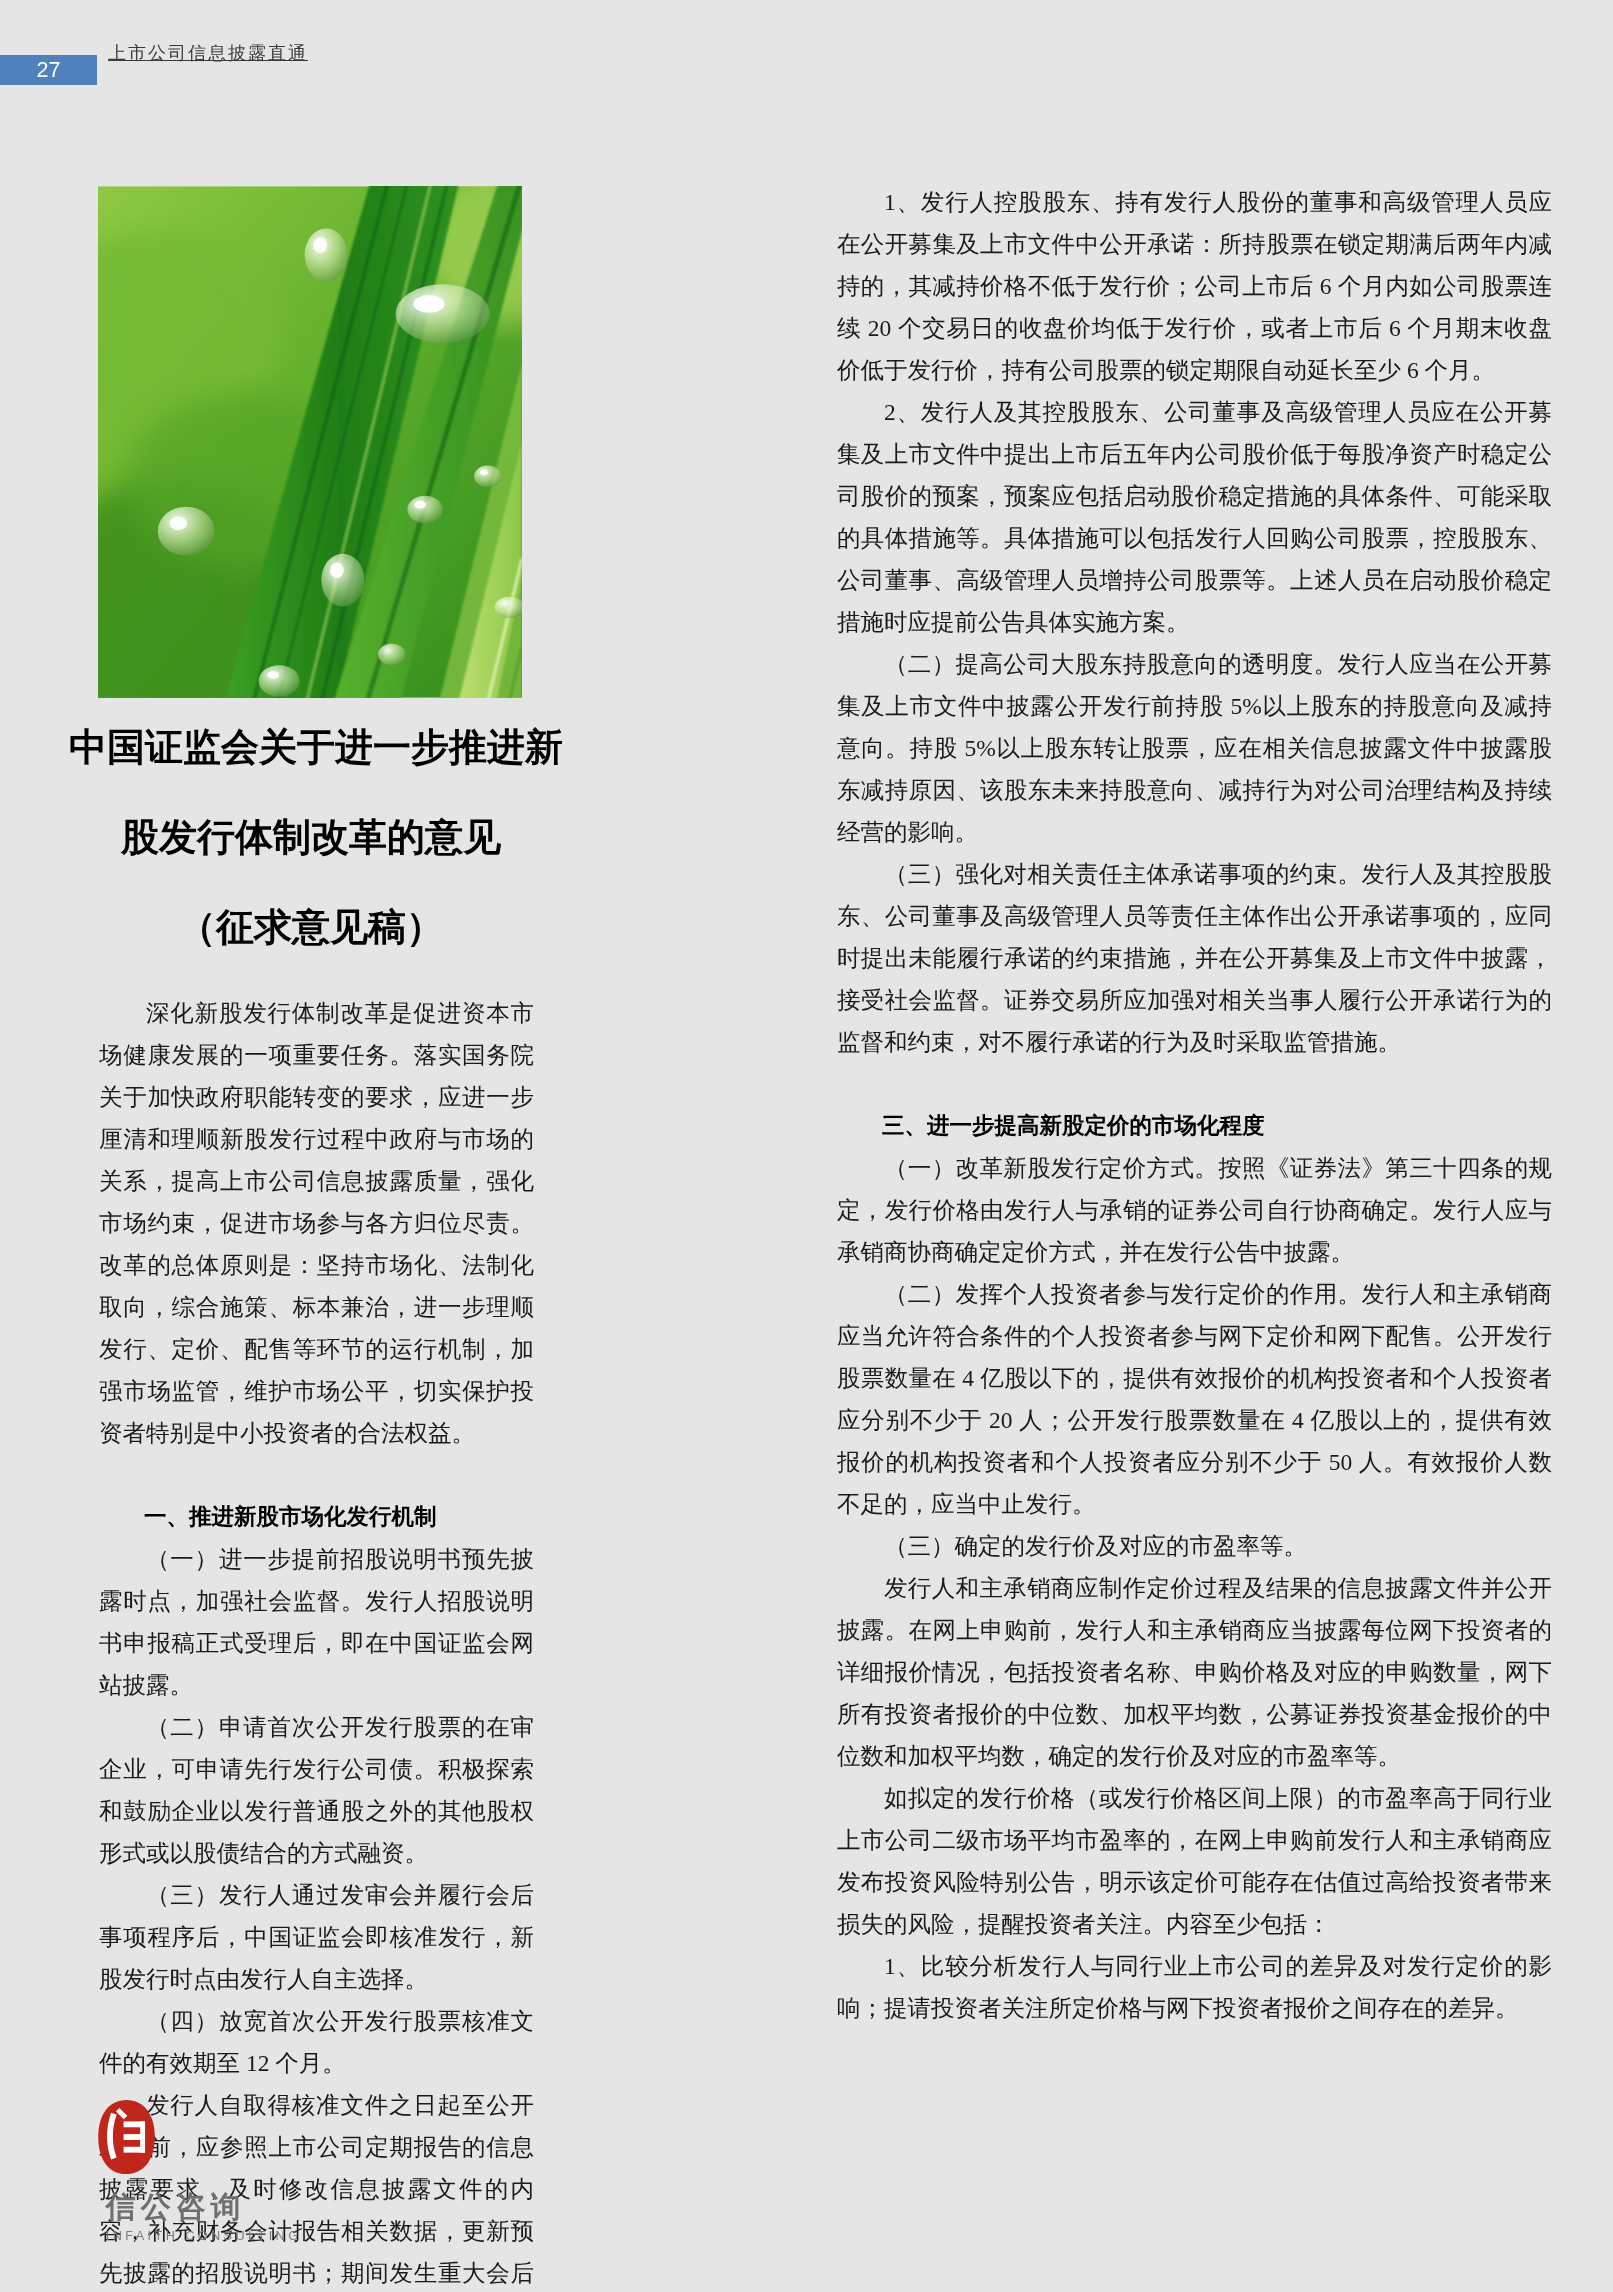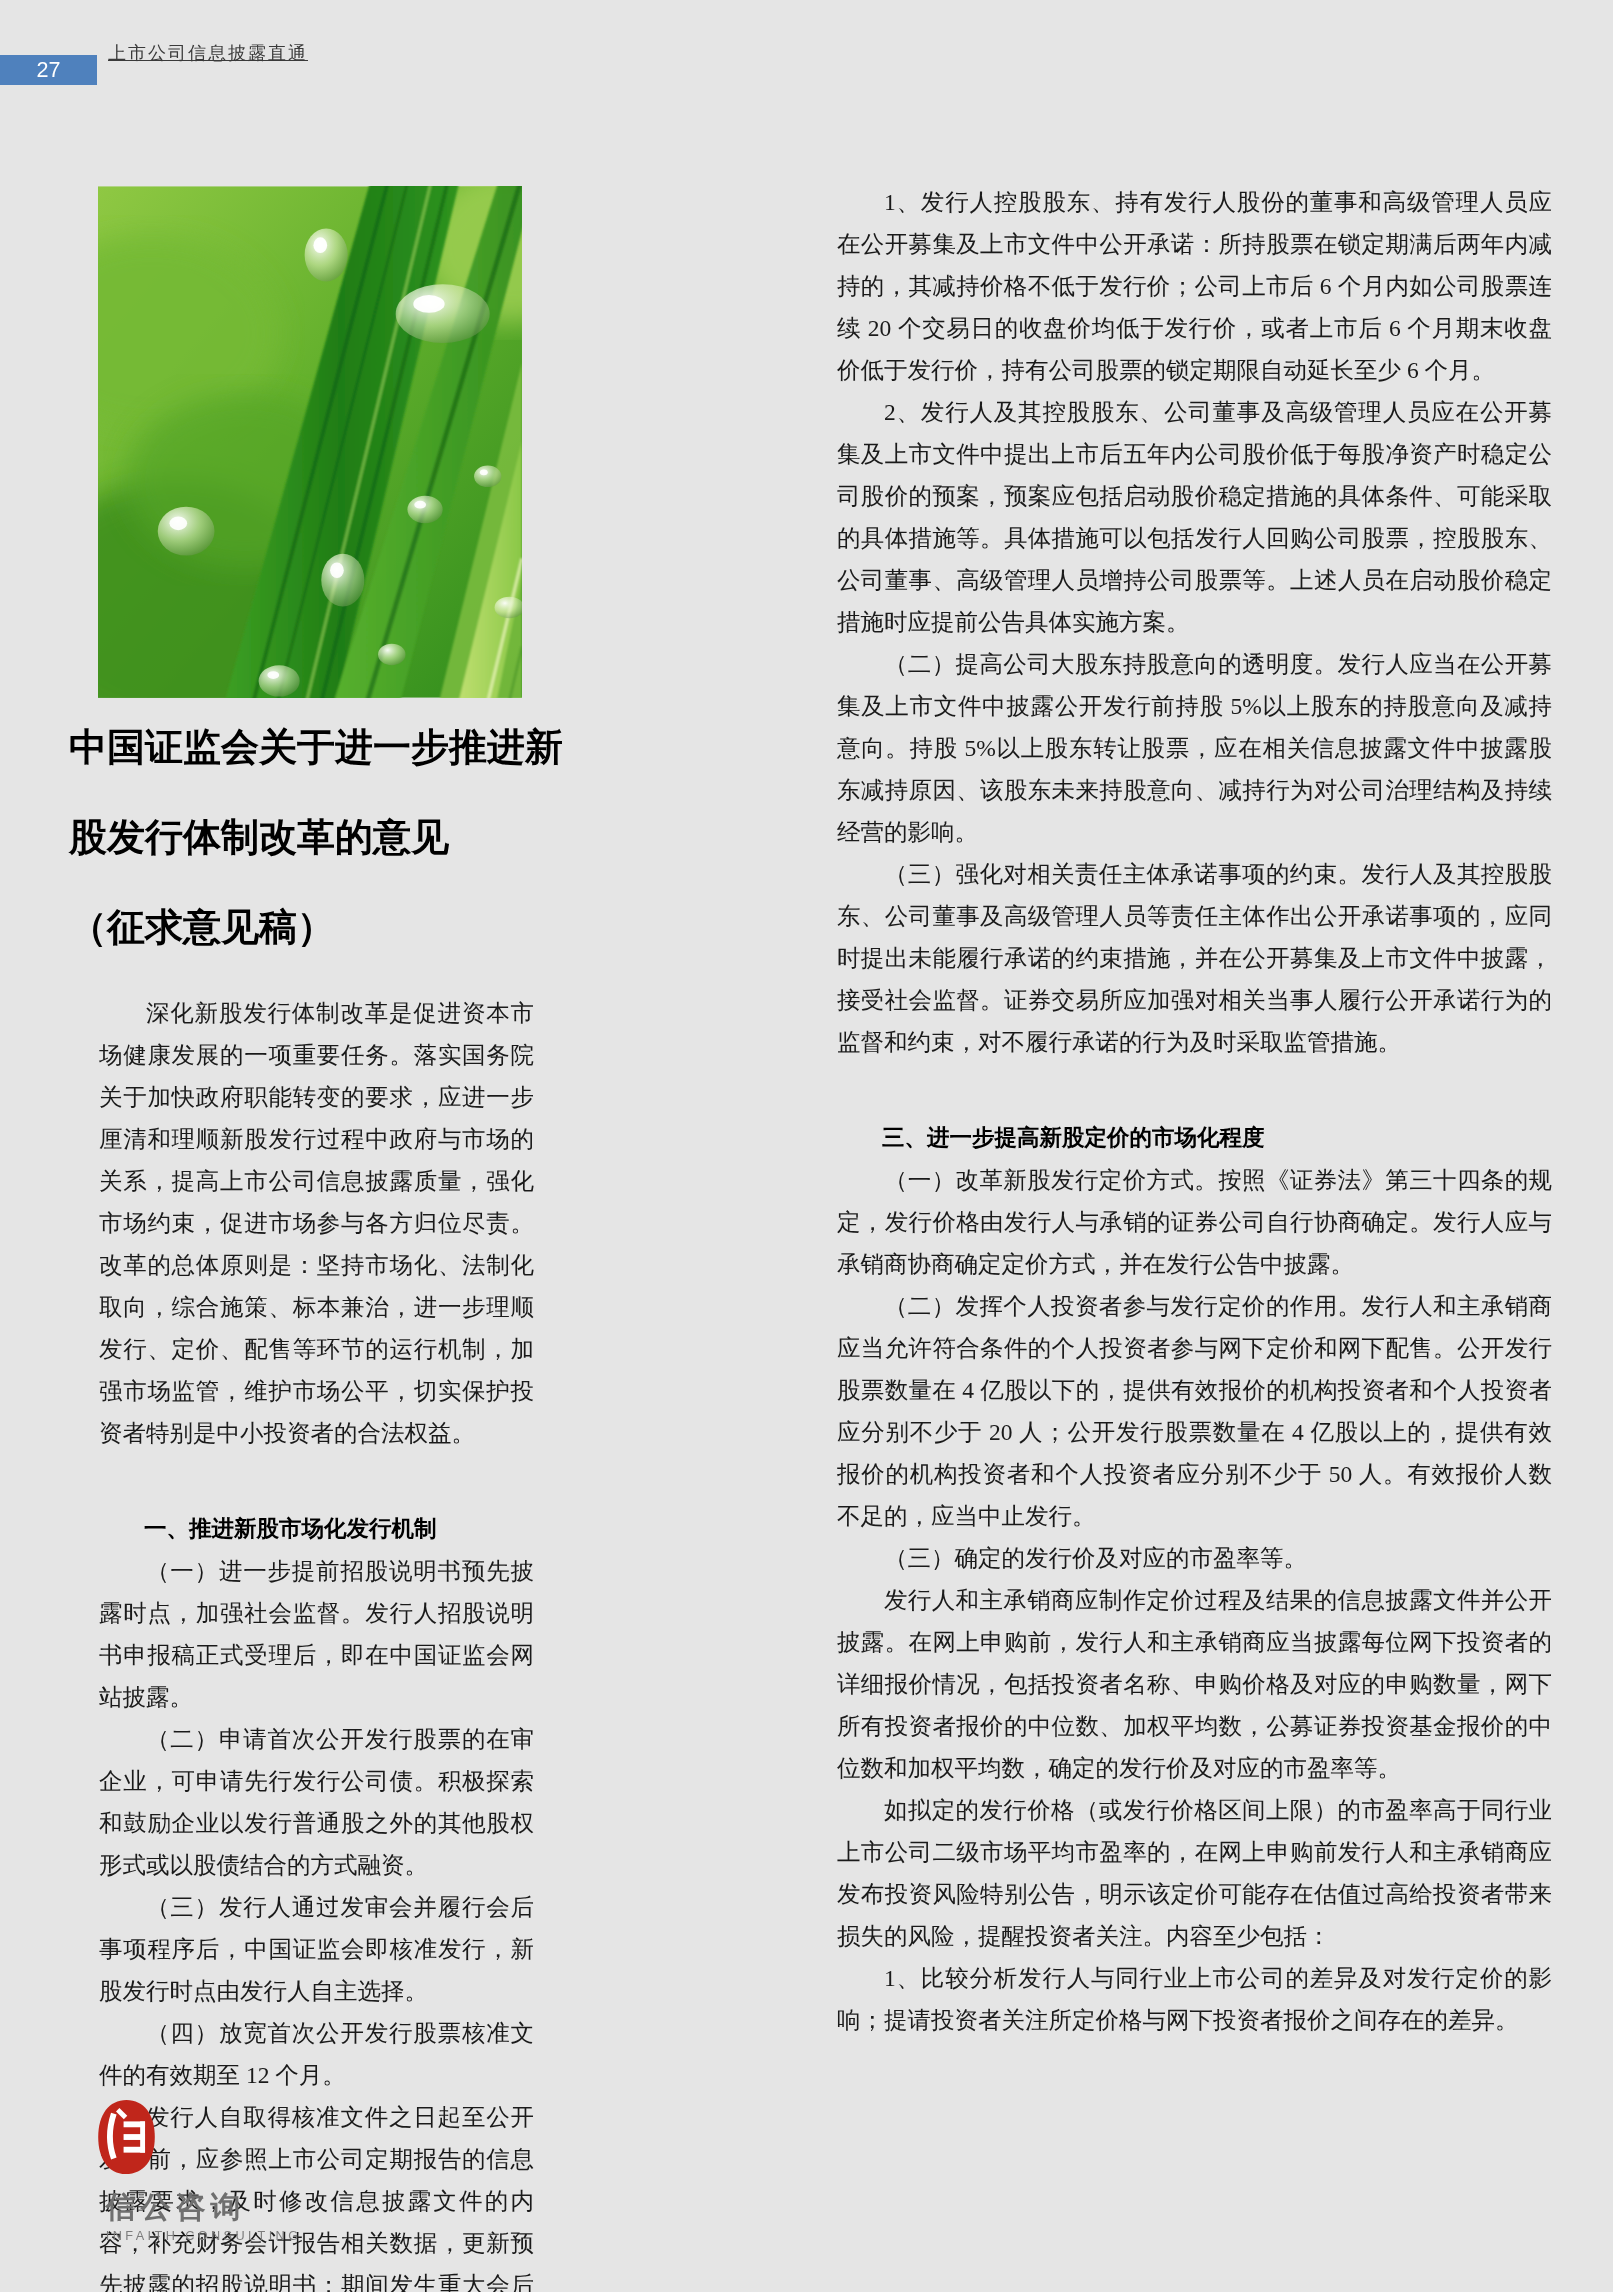--- a/index.html
+++ b/index.html
@@ -20,34 +20,34 @@
     font-size:18px; line-height:30px; color:#3a3a3a; letter-spacing:2px;text-decoration:underline;
   }
   
   .photo { position:absolute; left:98px; top:186px; width:424px; height:512px; }
   .photo svg { display:block; }
   
   .title {
     position:absolute; left:69px; top:702px; width:484px; margin:0;
     font-family:"Liberation Sans","DejaVu Sans",sans-serif;
     font-weight:bold; font-size:38px; line-height:90px;
-    color:#000; letter-spacing:0px; white-space:nowrap;
+    color:#000; text-align:center; letter-spacing:0px; white-space:nowrap;
   }
   
   .body {
     position:absolute; font-size:23.5px; line-height:42px;
     text-align:justify; text-justify:inter-ideograph;
     word-break:break-all; overflow-wrap:anywhere;
   }
   .body-left  { left:99px; top:992px; width:435px; }
   .body-right { left:837px; top:181px;  width:715px; }
   .blk.p { text-indent:2em; }
   .blk.h, .blk.hwide {
     font-family:"Liberation Sans","DejaVu Sans",sans-serif;
-    font-weight:bold; font-size:22.5px; text-indent:2em; margin-top:54px;
+    font-weight:bold; font-size:22.5px; text-indent:2em; margin-top:42px;
     color:#000;
   }
   
   .logo { position:absolute; left:96px; top:2098px; display:flex; align-items:flex-start;flex-direction:column; }
   .logo-text { margin-left:9.8px; padding-top:7.8px; }
   .logo-cn {
     font-family:"Liberation Sans","DejaVu Sans",sans-serif;
     font-weight:bold; font-size:30px; color:#6f6f6f; letter-spacing:4.9px; line-height:33px;
   }
   .logo-en {

